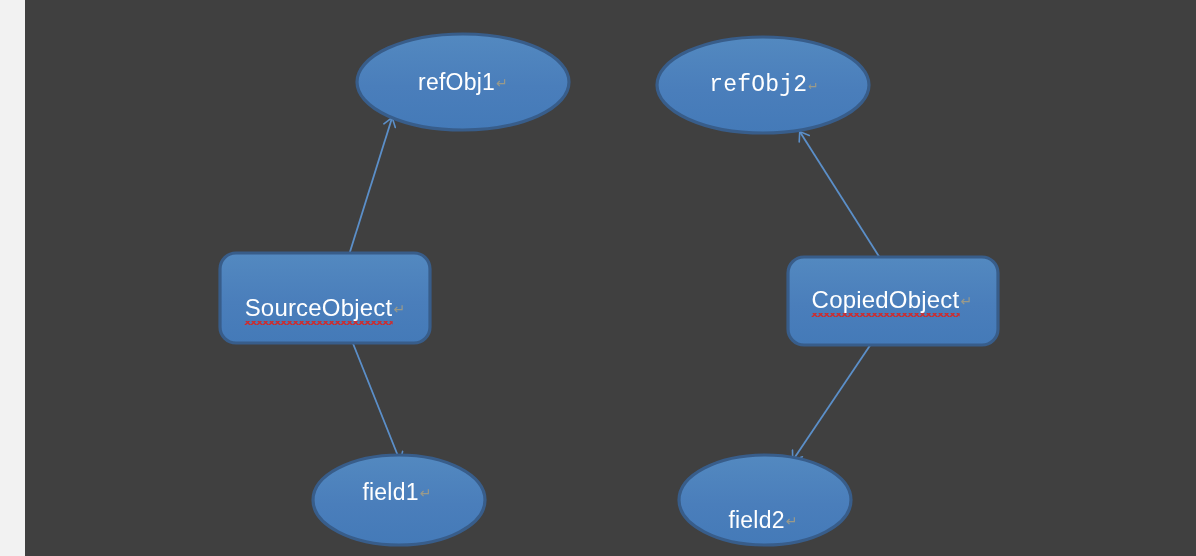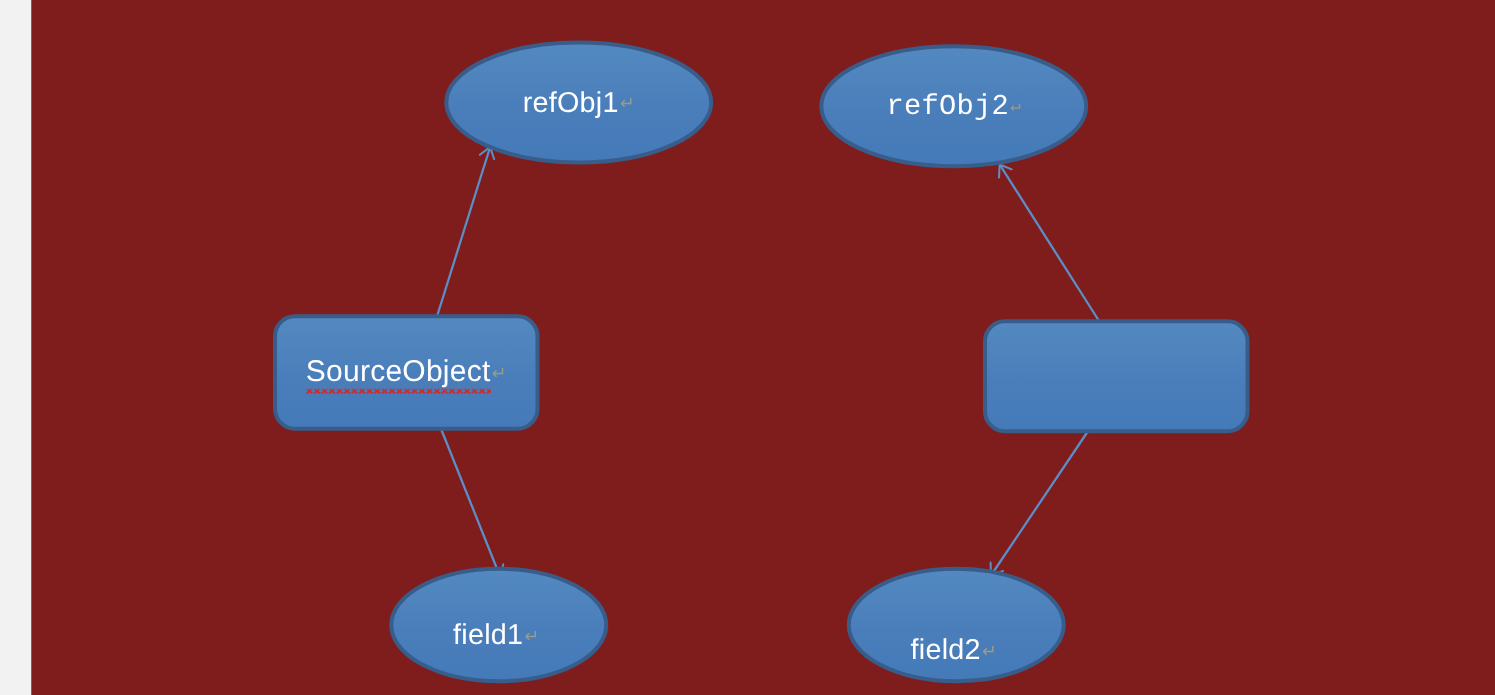--- a/index.html
+++ b/index.html
@@ -8,21 +8,21 @@
     padding: 0;
     background: #ffffff;
   }
   body {
     font-family: "Liberation Sans", sans-serif;
   }
   #canvas {
     position: relative;
     width: 1196px;
     height: 556px;
-    background: #7f1d1d;
+    background: #404040;
     overflow: hidden;
   }
   .left-gutter {
     position: absolute;
     left: 0;
     top: 0;
     width: 25px;
     height: 556px;
     background: #f2f2f2;
   }
@@ -106,26 +106,29 @@
   </svg>
 
   <div class="node-label" style="left:463px; top:82px; transform:translate(-50%,-50%);">
     <span>refObj1</span><span class="pilcrow">↵</span>
   </div>
 
   <div class="node-label" style="left:763px; top:85px; transform:translate(-50%,-50%);font-family:Liberation Mono, monospace;">
     <span>refObj2</span><span class="pilcrow">↵</span>
   </div>
 
-  <div class="node-label boxed" style="left:325px; top:298px; transform:translate(-50%,-50%);">
+  <div class="node-label boxed" style="left:325px; top:308px; transform:translate(-50%,-50%);">
     <span class="spellwrap"><span>SourceObject</span><span class="squiggle"></span></span><span class="pilcrow">↵</span>
   </div>
 
+  <div class="node-label boxed" style="left:892px; top:300px; transform:translate(-50%,-50%);">
+    <span class="spellwrap"><span>CopiedObject</span><span class="squiggle"></span></span><span class="pilcrow">↵</span>
+  </div>
 
-  <div class="node-label" style="left:397px; top:508px; transform:translate(-50%,-50%);">
+  <div class="node-label" style="left:397px; top:492px; transform:translate(-50%,-50%);">
     <span>field1</span><span class="pilcrow">↵</span>
   </div>
 
   <div class="node-label" style="left:763px; top:520px; transform:translate(-50%,-50%);">
     <span>field2</span><span class="pilcrow">↵</span>
   </div>
 
 </div>
 
 </body></html>

